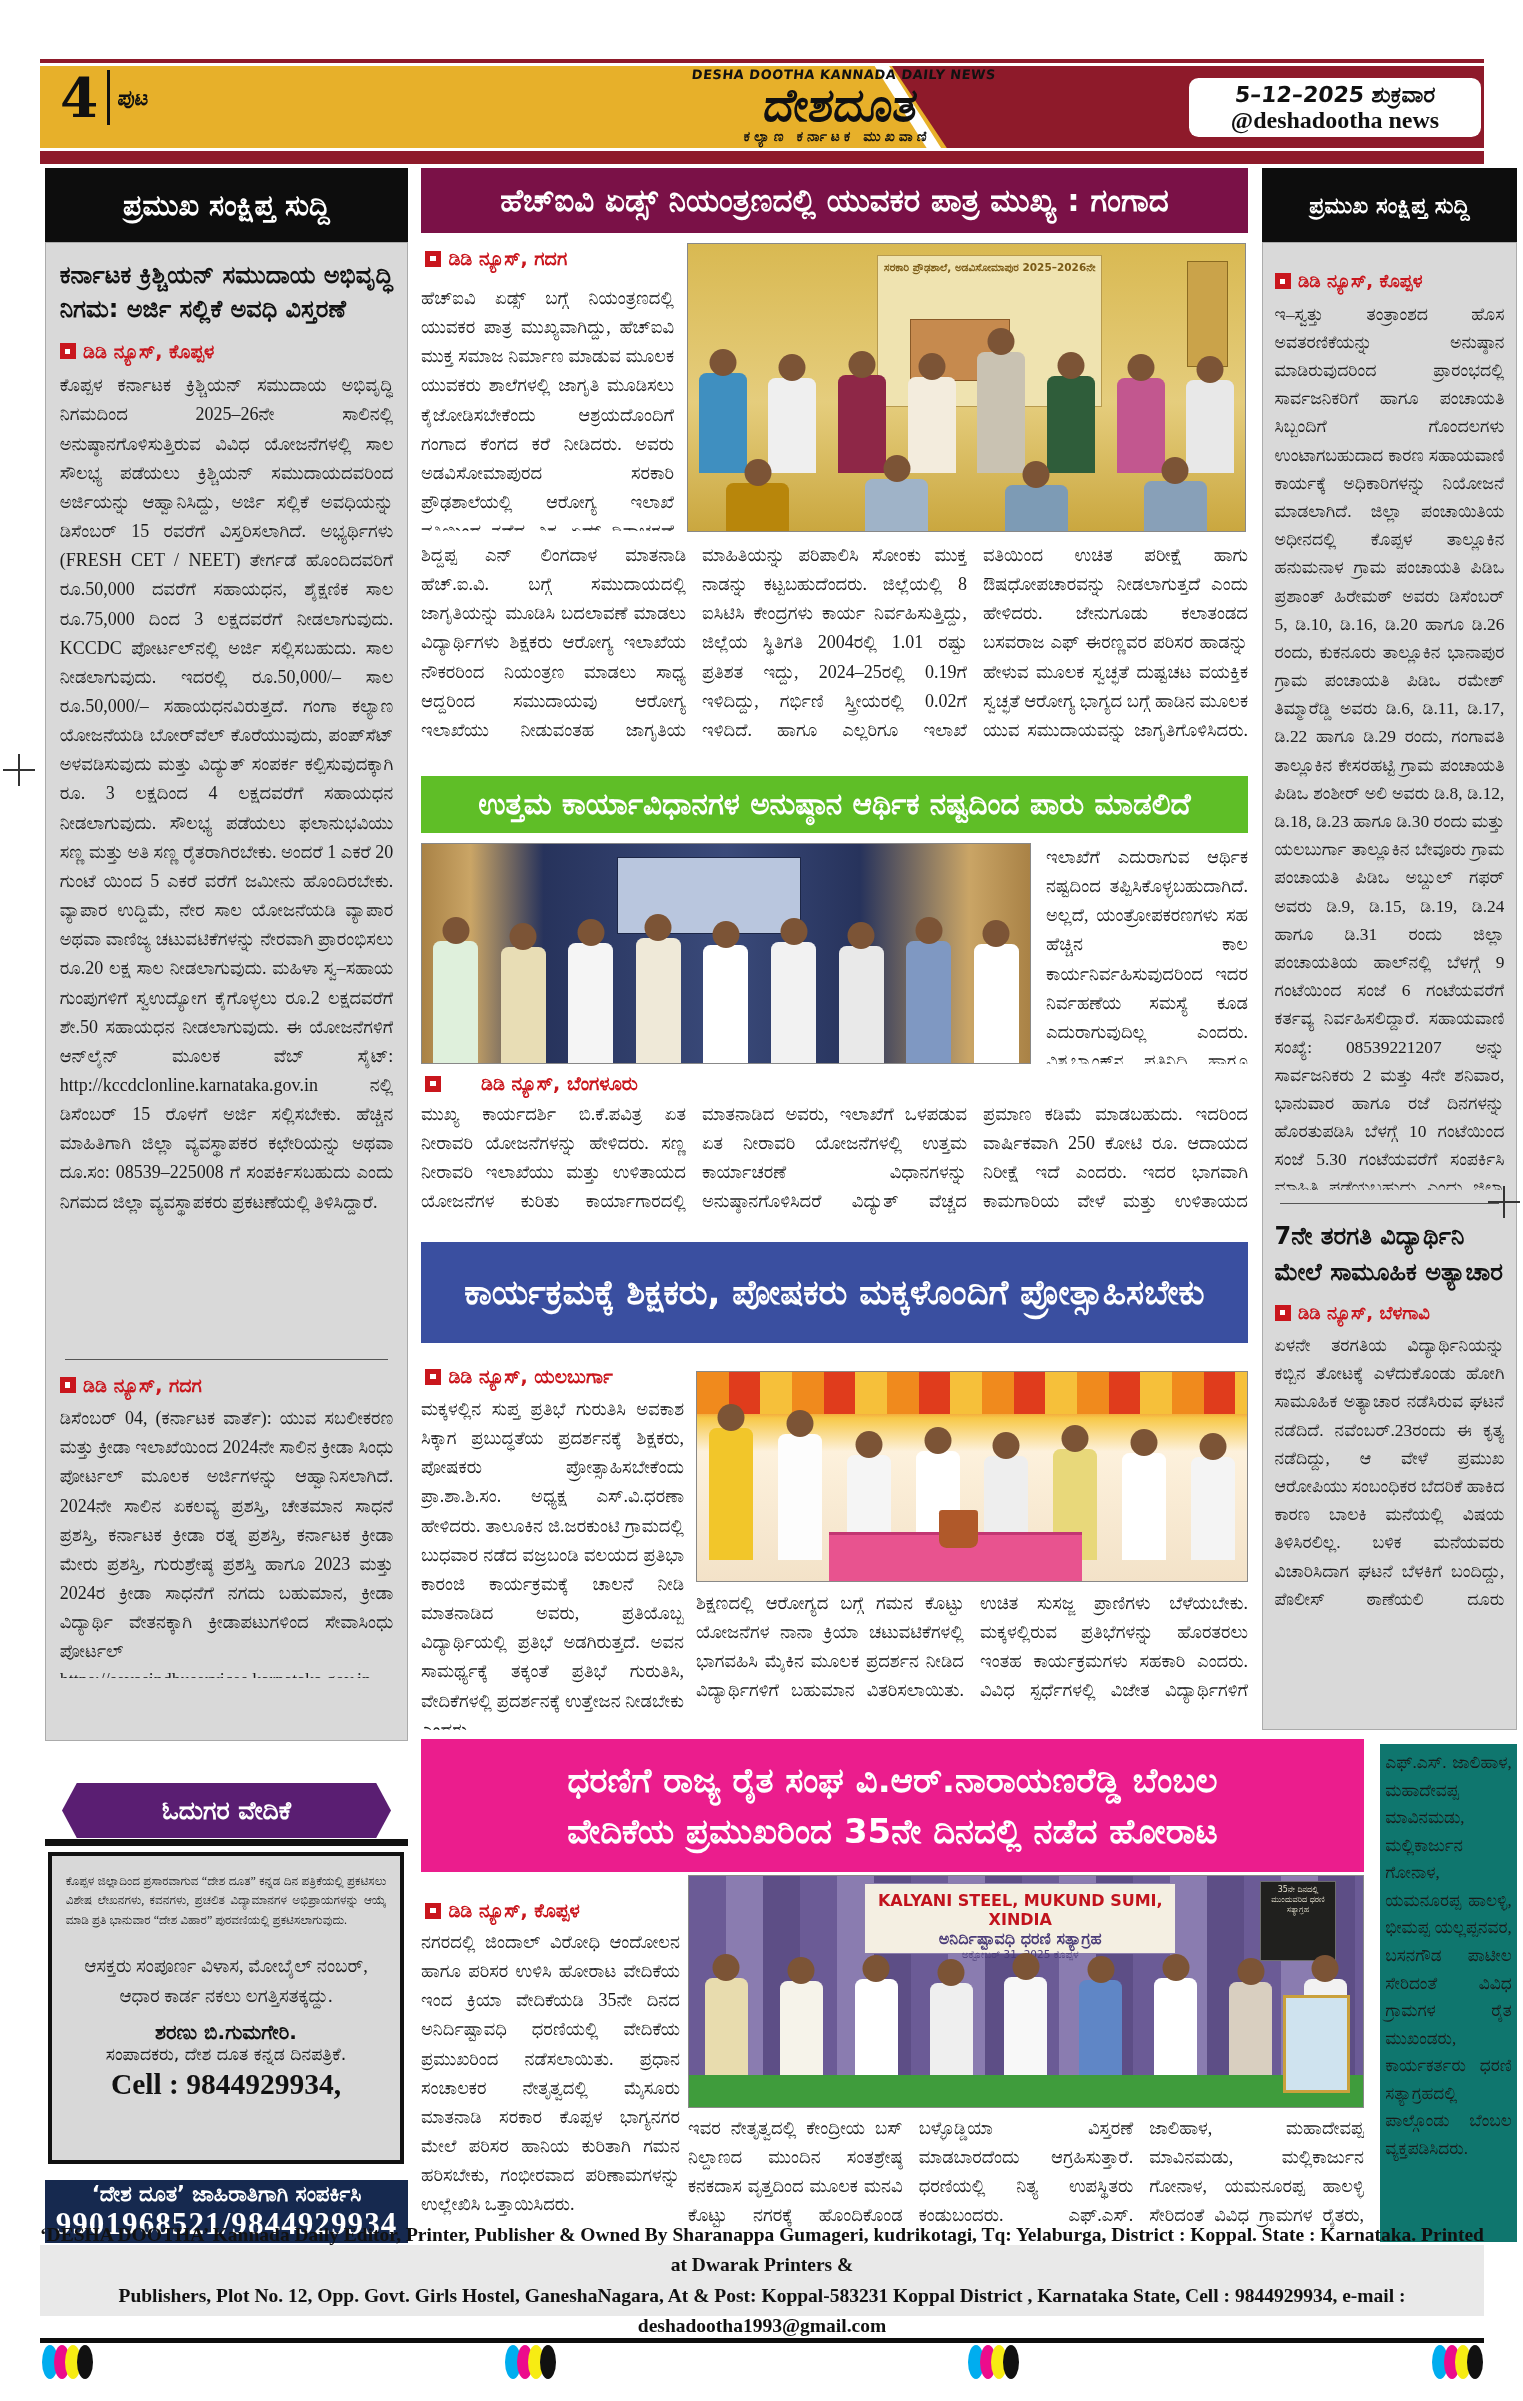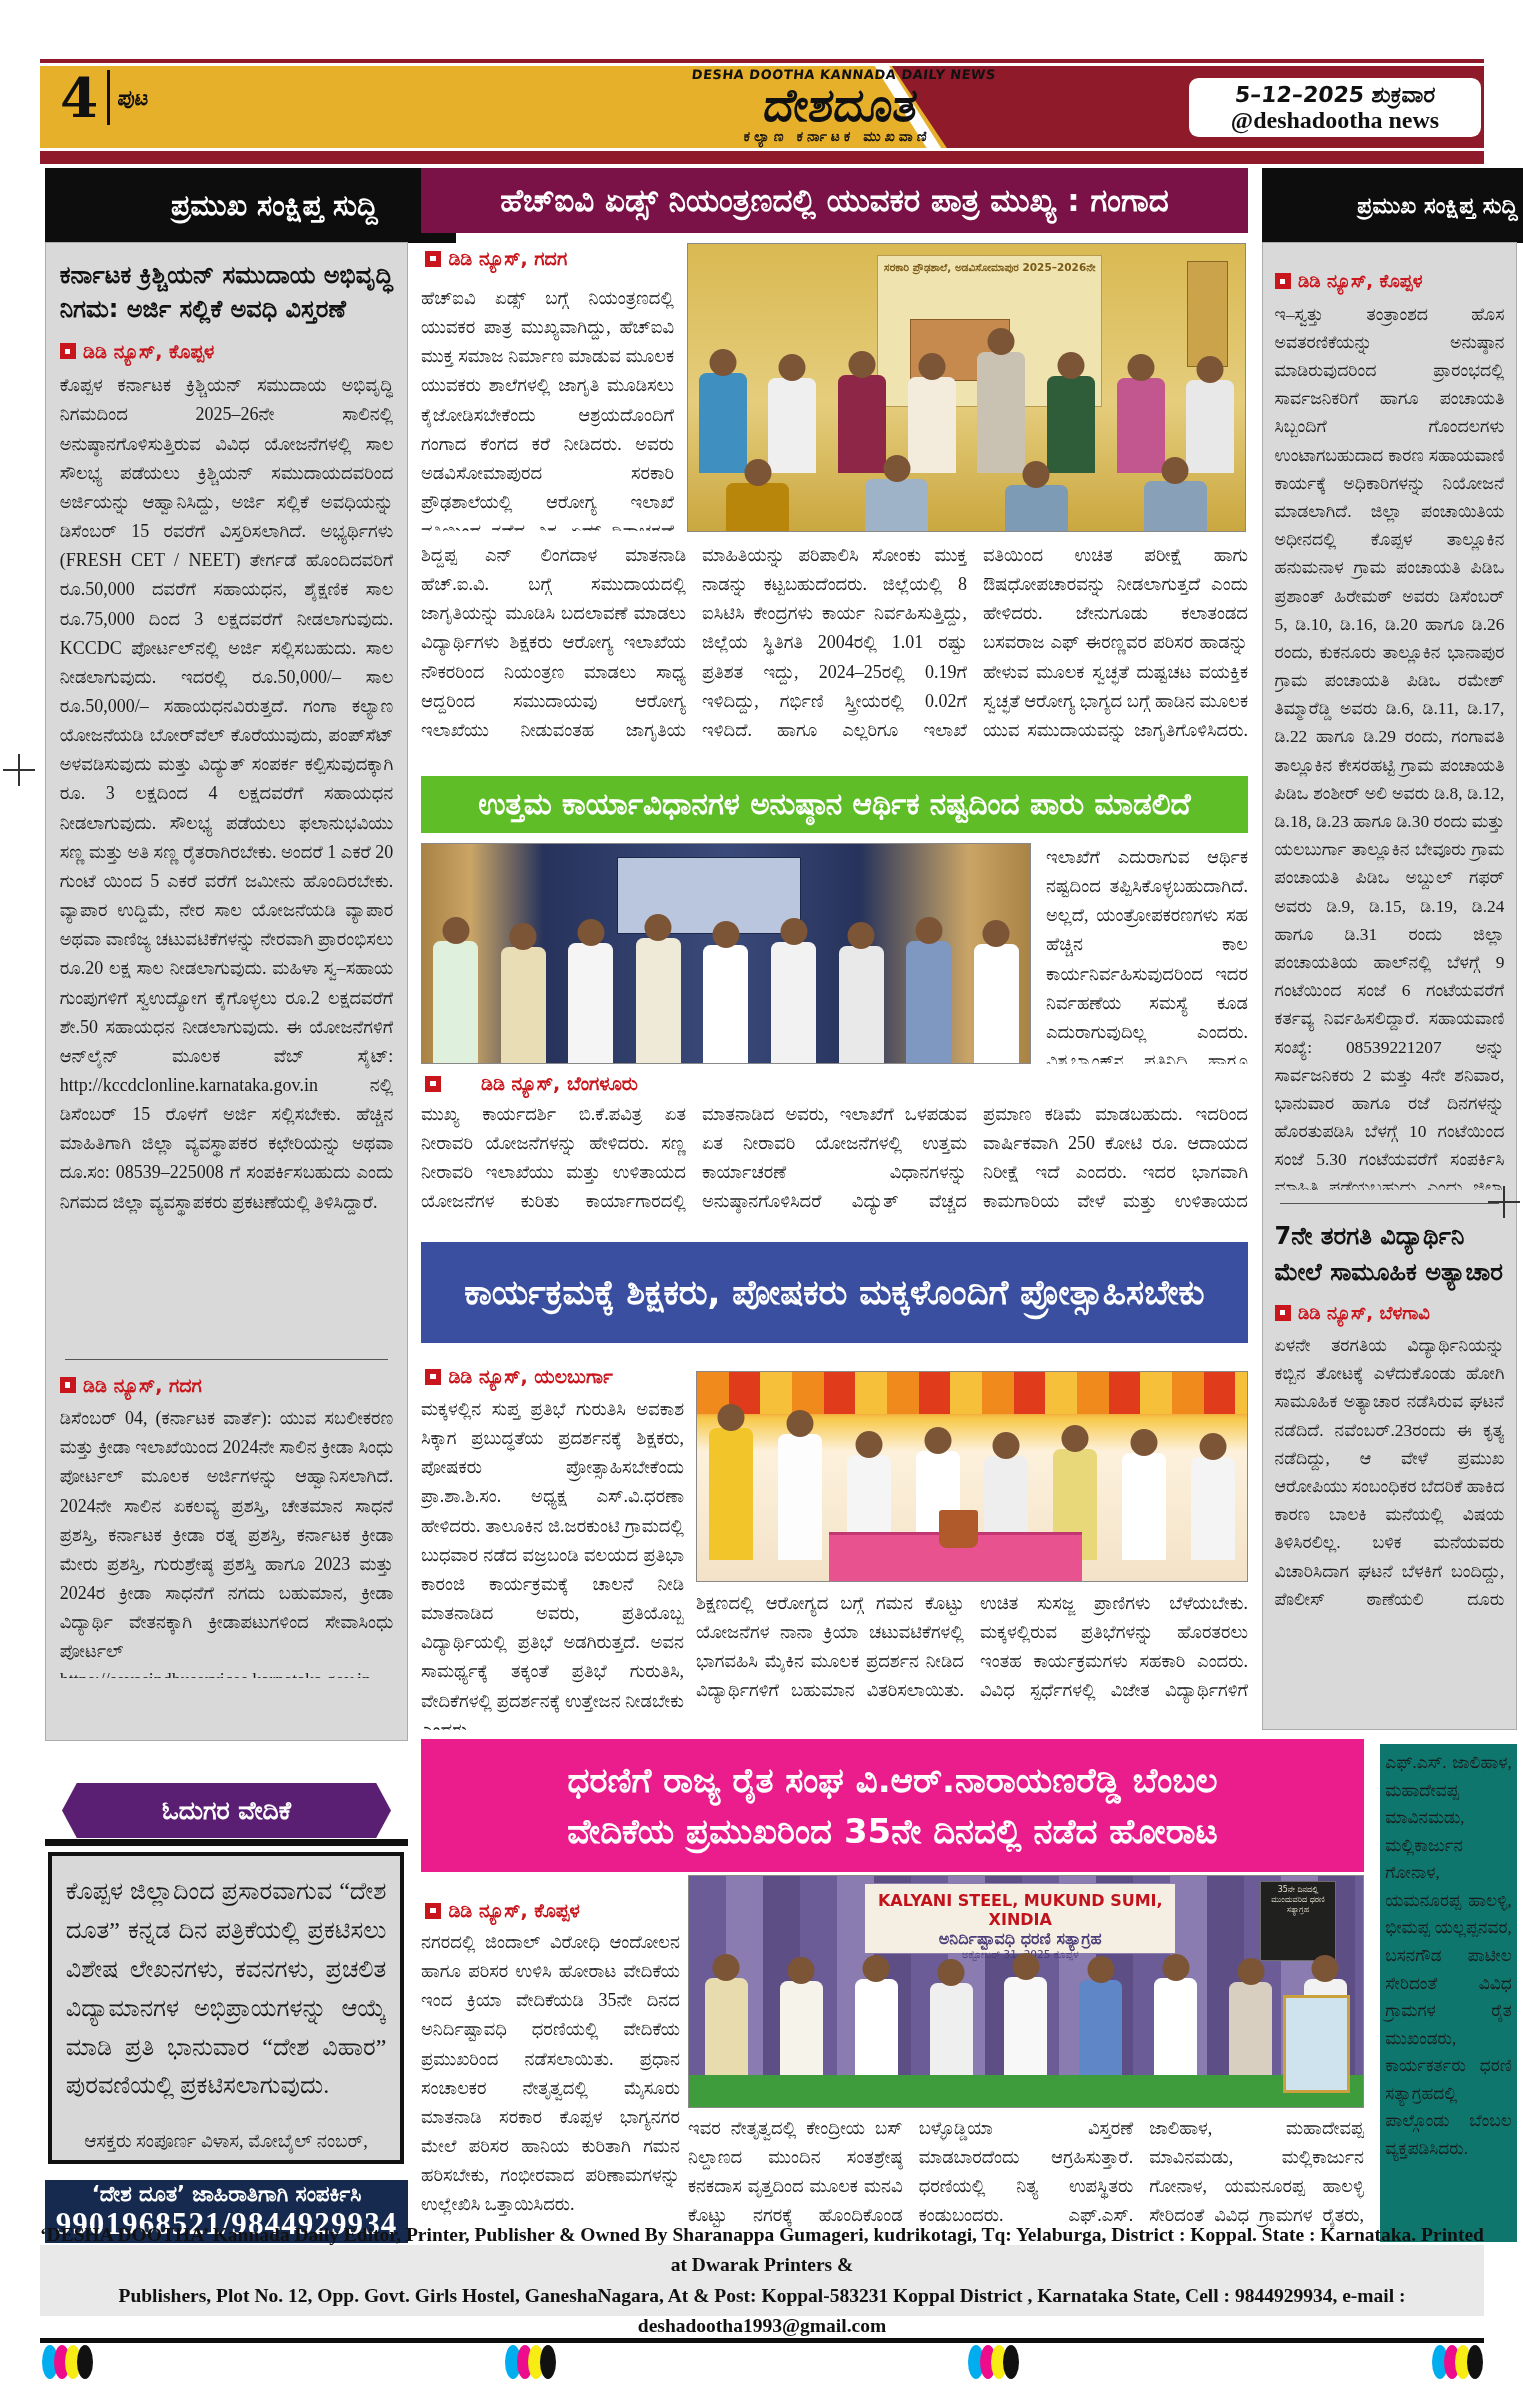--- a/index.html
+++ b/index.html
@@ -25,21 +25,21 @@
   .logo .t2{font-size:46px;font-weight:bold;line-height:1.0;}
   .logo .t3{font-size:13.7px;font-weight:bold;letter-spacing:4.2px;}
   .date-card{position:absolute;left:1189px;top:78px;width:292px;height:59px;background:#fff;
        border-radius:9.5px;display:flex;flex-direction:column;align-items:center;justify-content:center;}
   .date-line{font-size:22px;font-weight:bold;transform:skewX(-6deg);}
   .handle-line{font-size:24px;font-weight:bold;font-family:"Liberation Serif",serif;}
   .mast-bar{left:40px;top:151px;width:1444px;height:12.6px;background:#8E1A2A;}
 
   
   .black-banner{background:#0d0d0d;color:#fff;display:flex;align-items:center;justify-content:center;
-       font-weight:bold;padding-left:48px;}
+       font-weight:bold;}
   .gray-box{background:#D9D9D9;border:1.1px solid #ABABAB;box-sizing:border-box;overflow:hidden;}
   .headline-band{color:#fff;font-weight:bold;display:flex;align-items:center;justify-content:center;
        text-align:center;}
   .byline{display:flex;align-items:center;gap:7.4px;color:#C9161D;font-weight:bold;font-size:19px;}
   .byline .sq{width:16px;height:16px;background:#C9161D;display:inline-flex;align-items:center;justify-content:center;flex:0 0 auto;}
   .byline .sq i{display:block;width:5.3px;height:5.3px;background:#fff;}
   .body-txt{font-size:18px;line-height:1.62;text-align:justify;color:#1a1a1a;overflow:hidden;}
   .cols2{column-count:2;column-gap:16px;}
   .cols3{column-count:3;column-gap:16px;}
   .divider{border:none;border-top:1.6px solid #555;margin:13.7px 5.3px;}
@@ -115,21 +115,21 @@
         </span>
       <span>ಡಿಡಿ ನ್ಯೂಸ್, ಗದಗ</span>
     </div>
     <div class="body-txt" style="height:274px;">ಡಿಸೆಂಬರ್ 04, (ಕರ್ನಾಟಕ ವಾರ್ತೆ): ಯುವ ಸಬಲೀಕರಣ ಮತ್ತು ಕ್ರೀಡಾ ಇಲಾಖೆಯಿಂದ 2024ನೇ ಸಾಲಿನ ಕ್ರೀಡಾ ಸಿಂಧು ಪೋರ್ಟಲ್ ಮೂಲಕ ಅರ್ಜಿಗಳನ್ನು ಆಹ್ವಾನಿಸಲಾಗಿದೆ. 2024ನೇ ಸಾಲಿನ ಏಕಲವ್ಯ ಪ್ರಶಸ್ತಿ, ಚೇತಮಾನ ಸಾಧನೆ ಪ್ರಶಸ್ತಿ, ಕರ್ನಾಟಕ ಕ್ರೀಡಾ ರತ್ನ ಪ್ರಶಸ್ತಿ, ಕರ್ನಾಟಕ ಕ್ರೀಡಾ ಮೇರು ಪ್ರಶಸ್ತಿ, ಗುರುಶ್ರೇಷ್ಠ ಪ್ರಶಸ್ತಿ ಹಾಗೂ 2023 ಮತ್ತು 2024ರ ಕ್ರೀಡಾ ಸಾಧನೆಗೆ ನಗದು ಬಹುಮಾನ, ಕ್ರೀಡಾ ವಿದ್ಯಾರ್ಥಿ ವೇತನಕ್ಕಾಗಿ ಕ್ರೀಡಾಪಟುಗಳಿಂದ ಸೇವಾಸಿಂಧು ಪೋರ್ಟಲ್ https://sevasindhuservices.karnataka.gov.in ಮೂಲಕ ಅರ್ಜಿ ಆಹ್ವಾನಿಸಲಾಗಿದೆ. ಹೆಚ್ಚಿನ ಮಾಹಿತಿಗಾಗಿ ಇಲಾಖೆಯ ಕಚೇರಿಯನ್ನು ಕಚೇರಿ ವೇಳೆಯಲ್ಲಿ ಸಂಪರ್ಕಿಸಿ ಎಂದು ಪ್ರಕಟಣೆಯಲ್ಲಿ ತಿಳಿಸಿದ್ದಾರೆ. ಹೆಚ್ಚಿನ ಮಾಹಿತಿಗಾಗಿ ಇಲಾಖಾ ಜಿಲ್ಲಾ ವ್ಯವಸ್ಥಾಪಕರ ಪ್ರಕಟಣೆಯಲ್ಲಿ ಅಂದು ನಿಗಮದ ಜಿಲ್ಲಾ ವ್ಯವಸ್ಥಾಪಕ ಪ್ರಕಟಣೆಯಲ್ಲಿ ತಿಳಿಸಿದ್ದಾರೆ.</div>
   </div>
 
   <div class="abs ribbon kn-sans" style="left:62px;top:1783px;width:329px;height:55px;font-size:25px;">ಓದುಗರ ವೇದಿಕೆ</div>
   <div class="abs ribbon-underbar" style="left:45px;top:1839px;width:363px;height:7.4px;"></div>
 
   <div class="abs reader-box" style="left:48px;top:1852px;width:356px;height:312px;">
-    <div class="body-txt" style="font-size:24px;text-align:justify;">ಕೊಪ್ಪಳ ಜಿಲ್ಲಾದಿಂದ ಪ್ರಸಾರವಾಗುವ “ದೇಶ ದೂತ” ಕನ್ನಡ ದಿನ ಪತ್ರಿಕೆಯಲ್ಲಿ ಪ್ರಕಟಿಸಲು ವಿಶೇಷ ಲೇಖನಗಳು, ಕವನಗಳು, ಪ್ರಚಲಿತ ವಿದ್ಯಾಮಾನಗಳ ಅಭಿಪ್ರಾಯಗಳನ್ನು ಆಯ್ಕೆ ಮಾಡಿ ಪ್ರತಿ ಭಾನುವಾರ “ದೇಶ ವಿಹಾರ” ಪುರವಣಿಯಲ್ಲಿ ಪ್ರಕಟಿಸಲಾಗುವುದು.</div>
+    <div class="body-txt" style="font-size:12px;text-align:justify;">ಕೊಪ್ಪಳ ಜಿಲ್ಲಾದಿಂದ ಪ್ರಸಾರವಾಗುವ “ದೇಶ ದೂತ” ಕನ್ನಡ ದಿನ ಪತ್ರಿಕೆಯಲ್ಲಿ ಪ್ರಕಟಿಸಲು ವಿಶೇಷ ಲೇಖನಗಳು, ಕವನಗಳು, ಪ್ರಚಲಿತ ವಿದ್ಯಾಮಾನಗಳ ಅಭಿಪ್ರಾಯಗಳನ್ನು ಆಯ್ಕೆ ಮಾಡಿ ಪ್ರತಿ ಭಾನುವಾರ “ದೇಶ ವಿಹಾರ” ಪುರವಣಿಯಲ್ಲಿ ಪ್ರಕಟಿಸಲಾಗುವುದು.</div>
     <div class="body-txt" style="font-size:18.4px;text-align:center;margin-top:22px;">ಆಸಕ್ತರು ಸಂಪೂರ್ಣ ವಿಳಾಸ, ಮೋಬೈಲ್ ನಂಬರ್, ಆಧಾರ ಕಾರ್ಡ ನಕಲು ಲಗತ್ತಿಸತಕ್ಕದ್ದು.</div>
     <div class="kn-sans" style="font-size:20px;font-weight:bold;margin-top:8.4px;">ಶರಣು ಬಿ.ಗುಮಗೇರಿ.</div>
     <div class="kn-sans" style="font-size:17.4px;">ಸಂಪಾದಕರು, ದೇಶ ದೂತ ಕನ್ನಡ ದಿನಪತ್ರಿಕೆ.</div>
     <div class="serif" style="font-size:29.5px;font-weight:bold;margin-top:3.2px;">Cell : 9844929934,</div>
 
   </div>
 
   <div class="abs navy-box" style="left:45px;top:2180px;width:363px;height:63px;">
     <div class="kn-sans" style="font-size:21px;font-weight:bold;">‘ದೇಶ ದೂತ’ ಜಾಹಿರಾತಿಗಾಗಿ ಸಂಪರ್ಕಿಸಿ</div>
     <div class="serif" style="font-size:31px;font-weight:bold;letter-spacing:1.1px;">9901968521/9844929934</div>

